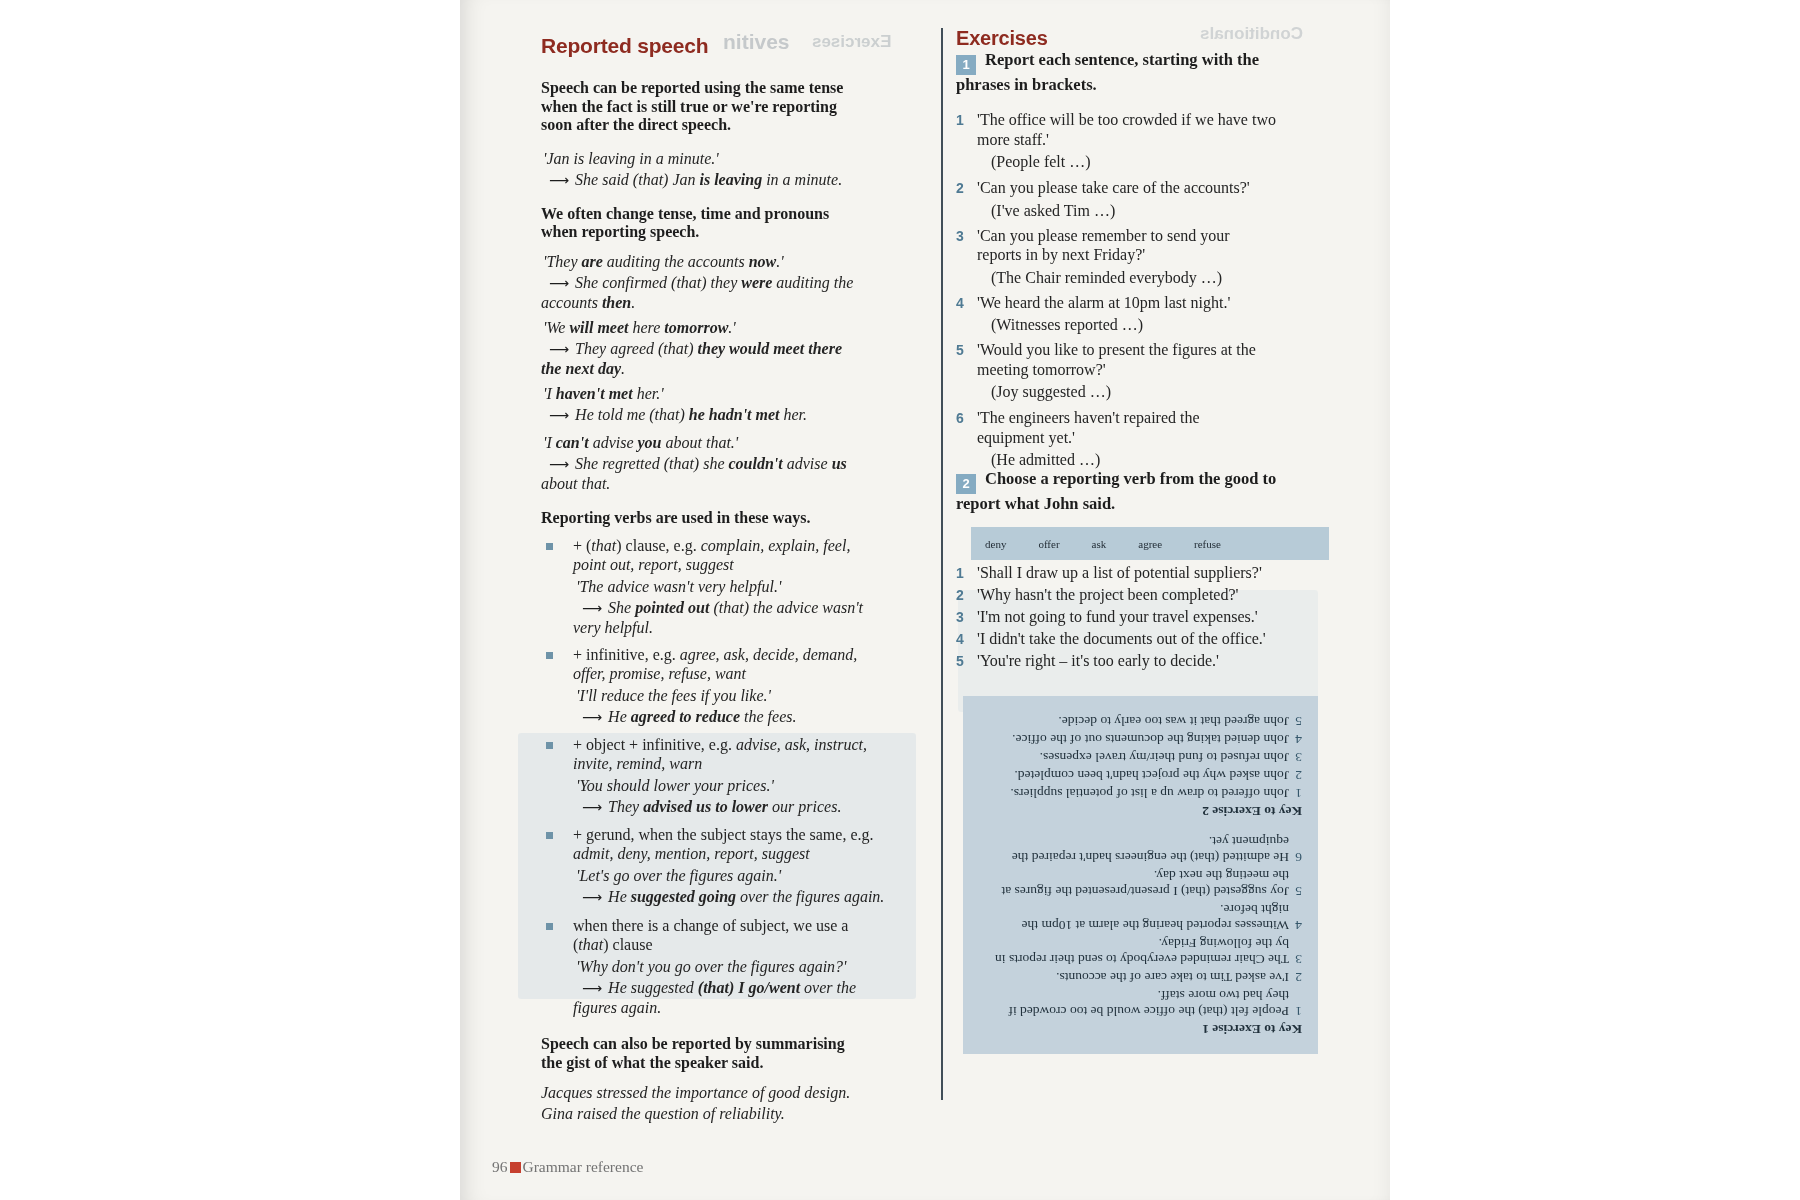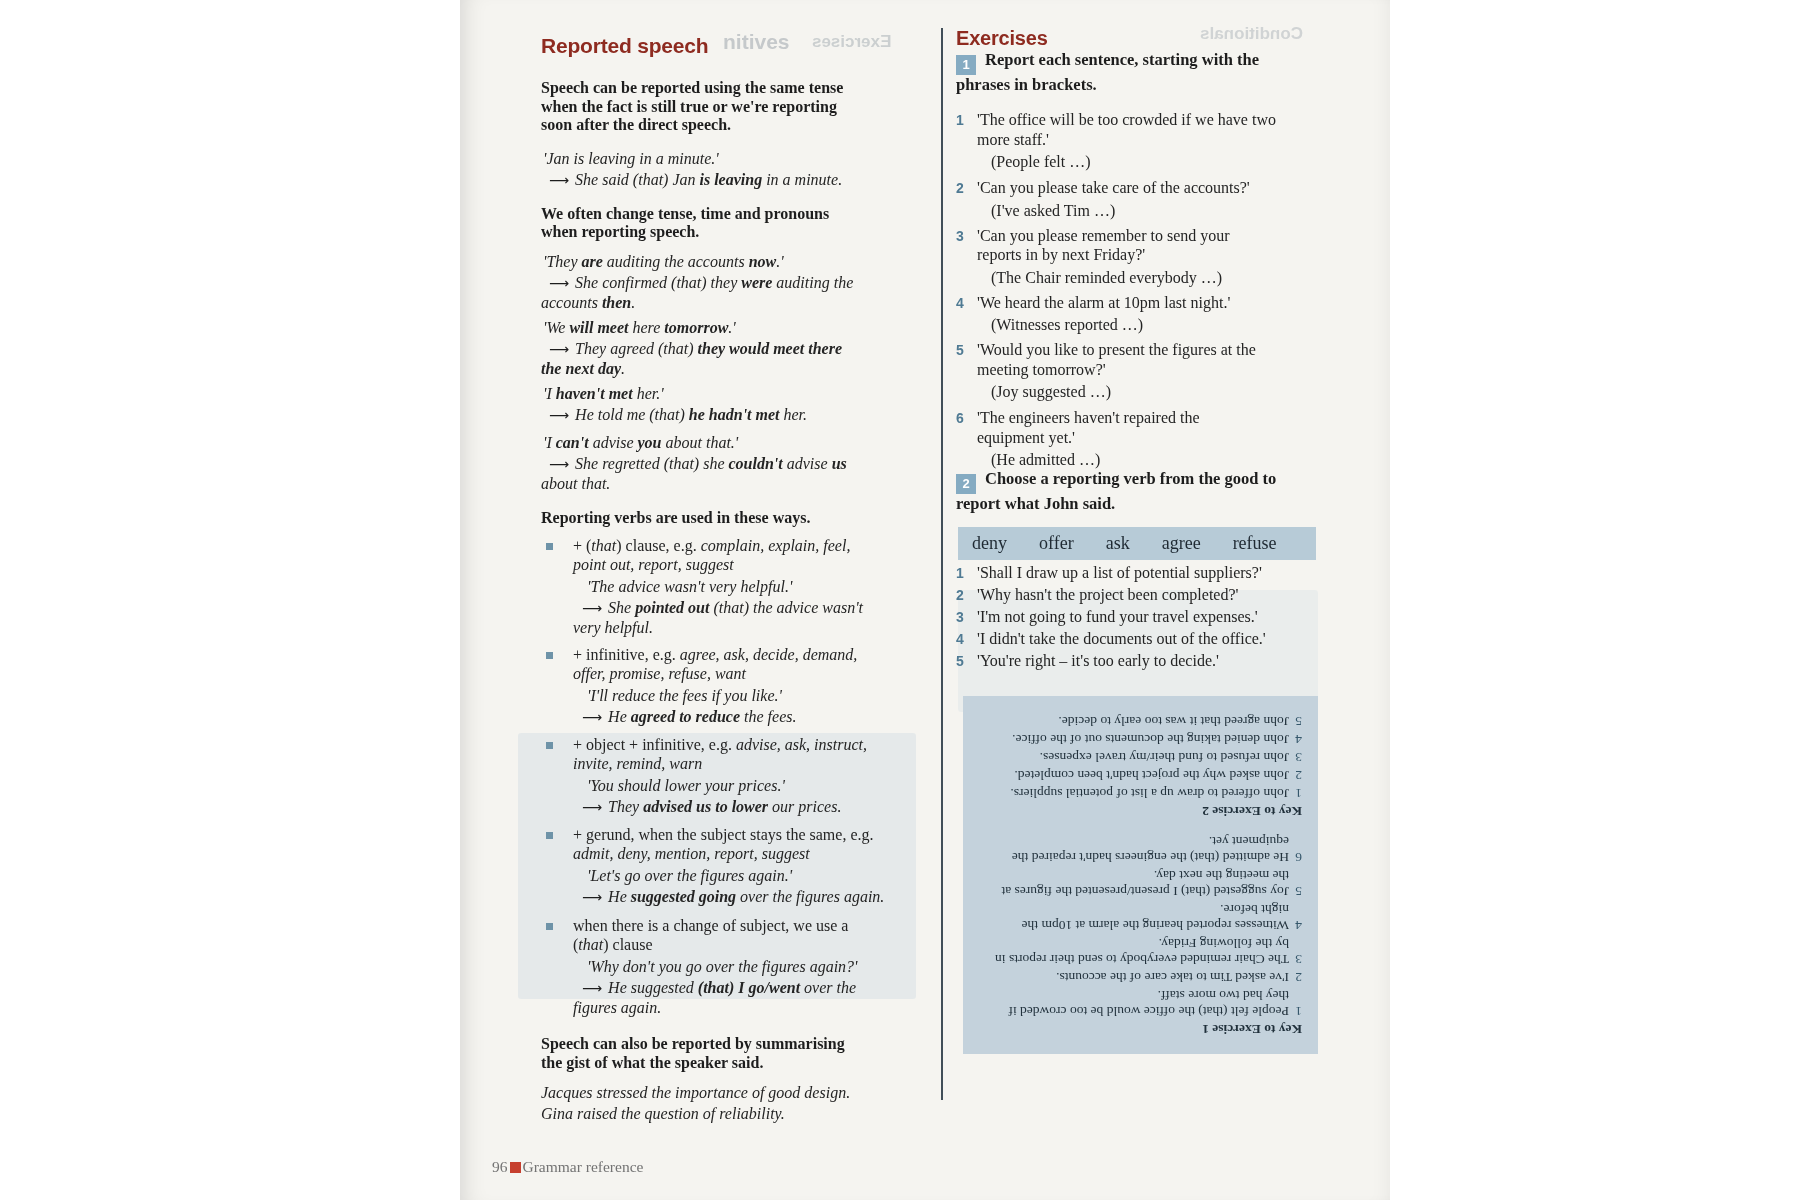--- a/index.html
+++ b/index.html
@@ -29,21 +29,21 @@
   .lq{font-style:italic;font-size:16px;line-height:19px;margin:0 0 0 2px;white-space:pre-line}
   .lr{font-style:italic;font-size:16px;line-height:19px;margin:0}
   .lr b,.lq b{font-weight:700}
   .arrow{font-family:"DejaVu Sans",sans-serif;font-style:normal;font-size:14px;color:#1d1d1d;
          margin:0 7px 0 8px;letter-spacing:-1px}
   .sum{font-style:italic;font-size:16px;line-height:19px;margin:0}
 
   .bullet{position:relative;padding-left:32px}
   .sq{position:absolute;left:5px;top:6px;width:7px;height:7px;background:#6e93a8}
   .btext{font-size:16px;line-height:18.5px;margin:0;white-space:pre-line}
-  .bullet .lq{margin-left:14px;margin-top:3px}
+  .bullet .lq{margin-left:3px;margin-top:3px}
   .bullet .lr{margin-top:2px}
   .bullet .arrow{margin-left:9px}
 
   .mt2{margin-top:2px}.mt6{margin-top:6px}.mt7{margin-top:7px}
   .mt8{margin-top:8px}.mt9{margin-top:9px}.mt10{margin-top:10px}.mt11{margin-top:11px}
   .mt14{margin-top:14px}.mt15{margin-top:15px}.mt16{margin-top:16px}.mt18{margin-top:18px}
   .mt20{margin-top:20px}.mt21{margin-top:21px}
 
   .xinstr{font-weight:700;font-size:16.5px;line-height:19px;margin:0;color:#1d1d1d}
   .xinstr .itxt{white-space:pre-line}
@@ -51,21 +51,21 @@
          font-family:"Liberation Sans",sans-serif;font-size:13px;font-weight:700;
          text-align:center;line-height:20px;margin-right:9px;vertical-align:-4px}
   .xitem{display:flex;align-items:flex-start}
   .num{width:21px;flex:none;font-family:"Liberation Sans",sans-serif;font-weight:700;
        font-size:14px;color:#4f7a93;padding-top:2px}
   .xbody{flex:1}
   .xq{font-size:16px;line-height:19.5px;margin:0;white-space:pre-line}
   .xprompt{font-size:16px;line-height:19px;margin:3px 0 0 14px}
 
   .wordbank{display:flex;gap:32px;align-items:center;background:#b7cbd7;height:33px;
-            padding:0 14px;margin:14px 0 0 2px;width:330px;font-size:18px;color:#1f2a33}
+            padding:0 14px;margin:14px 0 0 15px;width:330px;font-size:11px;color:#1f2a33}
   .ex2item{display:flex;margin-top:3px}
   .ex2item .xq{line-height:19px}
 
   .keybox{margin:26px 0 0 7px;width:323px;background:#c4d2dc;padding:17px 16px;
           transform:rotate(180deg);color:#22323d}
   .ktitle{font-weight:700;font-size:13.5px;line-height:16px;margin:0;color:#1f2f3a}
   .kt2{margin-top:14px}
   .kitem{display:flex;font-size:13.5px;line-height:16px;margin-top:2px}
   .kn{width:13px;flex:none;color:#35576b}
   .kt{flex:1;white-space:pre-line}

